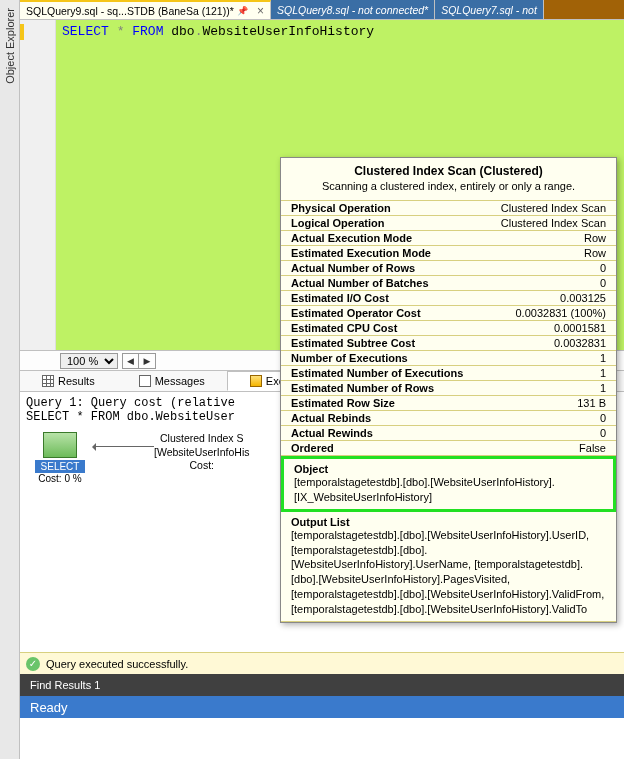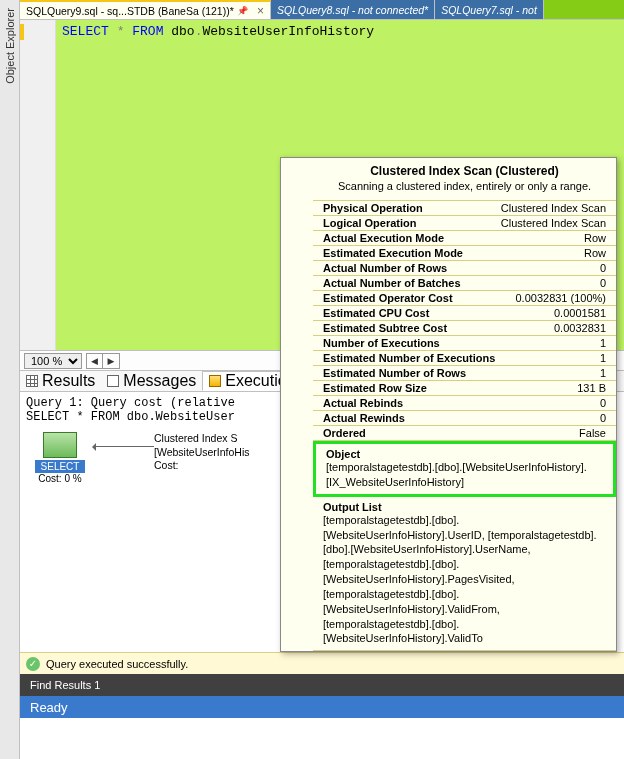--- a/index.html
+++ b/index.html
@@ -1,56 +1,56 @@
 <!DOCTYPE html>
 <html><head>
 <meta charset="utf-8">
 <style>
   * { box-sizing: border-box; margin: 0; padding: 0; }
   html, body { width: 624px; height: 759px; font-family: 'Segoe UI', Tahoma, sans-serif; font-size: 11px; overflow: hidden; background: #fff; }
   .root { display: flex; width: 624px; height: 759px; position: relative; }
   .sidebar { width: 20px; background: #e8e8e8; border-right: 1px solid #c0c0c0; display: flex; align-items: flex-start; justify-content: center; padding-top: 4px; }
   .sidebar-text { writing-mode: vertical-rl; transform: rotate(180deg); font-size: 11px; color: #333; padding: 4px 0; }
   .main { flex: 1; display: flex; flex-direction: column; position: relative; }
-  .tabs { height: 20px; background: #84cc16; display: flex; border-bottom: 1px solid #c0c0c0; }
+  .tabs { height: 20px; background: #a16207; display: flex; border-bottom: 1px solid #c0c0c0; }
   .tab { display: flex; align-items: center; padding: 0 6px; border-right: 1px solid #c0c0c0; font-size: 10.5px; white-space: nowrap; }
   .tab.active { background: #fffff0; border-top: 2px solid #f5c518; }
   .tab .pin { margin: 0 4px; color: #555; font-size: 9px; }
   .tab .close { margin-left: 4px; color: #666; font-size: 12px; cursor: pointer; }
   .tab.inactive { background: #3a6ea5; color: #fff; font-style: italic; }
   .editor { height: 330px; background: #bef264; display: flex; }
   .gutter { width: 36px; background: #f0f0f0; border-right: 1px solid #ddd; }
   .gutter-mark { border-left: 4px solid #f5c518; height: 16px; margin-top: 4px; }
   .code { padding: 4px 6px; font-family: Consolas, 'Courier New', monospace; font-size: 13px; }
   .kw-blue { color: #0000ff; }
   .kw-gray { color: #808080; }
   .kw-black { color: #000; }
   .zoom-bar { height: 20px; border-top: 1px solid #c0c0c0; display: flex; align-items: center; padding: 0 4px; background: #fdfdfd; }
-  .zoom-select { font-size: 11px; border: 1px solid #999; padding: 0 2px; }
+  .zoom-select { font-size: 11px; border: 1px solid #999; padding: 0 2px; margin-left: 36px; }
   .zoom-nav { margin-left: 4px; display: flex; border: 1px solid #999; }
   .zoom-btn { width: 16px; height: 14px; display: flex; align-items: center; justify-content: center; font-size: 9px; color: #333; border-right: 1px solid #999; }
   .zoom-btn:last-child { border-right: none; }
   .results-tabs { height: 22px; border-top: 1px solid #c0c0c0; border-bottom: 1px solid #c0c0c0; display: flex; align-items: center; background: #f8f8f8; }
-  .rtab { display: flex; align-items: center; padding: 0 6px; font-size: 16px; height: 100%; }
+  .rtab { display: flex; align-items: center; padding: 0 22px; font-size: 11px; height: 100%; }
   .rtab.sel { background: #fff; border: 1px solid #c0c0c0; border-bottom: 1px solid #fff; }
   .rtab-icon { width: 12px; height: 12px; margin-right: 4px; }
   .results-body { background: #fff; padding: 4px 6px; font-family: Consolas, 'Courier New', monospace; font-size: 12px; height: 260px; position: relative; color: #000; }
   .plan-row { display: flex; align-items: flex-start; margin-top: 8px; }
   .select-node { display: flex; flex-direction: column; align-items: center; width: 68px; }
   .select-icon { width: 34px; height: 26px; background: linear-gradient(#b8e3a8,#6dbb5a); border: 1px solid #3a7a2a; }
   .select-label { background: #3a7acc; color: #fff; font-size: 10px; padding: 1px 6px; margin-top: 2px; font-family: 'Segoe UI',sans-serif; }
   .select-cost { font-size: 10px; font-family: 'Segoe UI',sans-serif; }
   .arrow-line { width: 60px; border-top: 1px solid #666; margin-top: 14px; position: relative; }
   .arrow-line::before { content: ''; position: absolute; left: -6px; top: -4px; border: 4px solid transparent; border-right-color: #666; }
-  .cis-text { font-size: 10.5px; font-family: 'Segoe UI',sans-serif; line-height: 1.3; }
+  .cis-text { font-size: 10.5px; font-family: 'Segoe UI',sans-serif; line-height: 1.3; text-align: center; }
   .status-bar { height: 22px; background: #fff9d6; border-top: 1px solid #d8d080; display: flex; align-items: center; padding: 0 6px; font-size: 11px; }
   .status-icon { width: 14px; height: 14px; border-radius: 7px; background: #6ac46a; display: flex; align-items: center; justify-content: center; color: #fff; font-size: 10px; margin-right: 6px; }
   .find-bar { height: 22px; background: #404040; color: #fff; display: flex; align-items: center; padding: 0 10px; font-size: 11px; }
   .ready-bar { height: 22px; background: #3a7acc; color: #fff; display: flex; align-items: center; padding: 0 10px; font-size: 13px; }
-  .tooltip { position: absolute; left: 280px; top: 157px; width: 337px; background: #fffff0; border: 1px solid #888; box-shadow: 2px 2px 6px rgba(0,0,0,.3); font-size: 11px; z-index: 10; padding-left: 32px; }
+  .tooltip { position: absolute; left: 280px; top: 157px; width: 337px; background: #fffff0; border: 1px solid #888; box-shadow: 2px 2px 6px rgba(0,0,0,.3); font-size: 11px; z-index: 10; }
   .tt-title { text-align: center; font-weight: bold; padding: 6px 10px 2px; font-size: 12px; }
   .tt-sub { text-align: center; padding: 0 10px 8px; border-bottom: 1px solid #d8d080; }
   .tt-row { display: flex; justify-content: space-between; padding: 1px 10px; border-bottom: 1px solid #d8d080; gap: 34px; }
   .tt-row .k { font-weight: bold; }
   .tt-row .v { text-align: right; }
   .tt-sect { padding: 4px 10px; border-bottom: 1px solid #d8d080; }
   .tt-sect.hl { border: 3px solid #22e022; }
   .tt-sect .h { font-weight: bold; }
   .tt-sect .lines { line-height: 1.35; word-wrap: break-word; }
   .grid-icon { display: inline-block; width: 12px; height: 12px; background: #fff; border: 1px solid #666; position: relative; }
@@ -161,20 +161,24 @@
         </div>
       <div class="tt-row">
           <span class="k">Actual Number of Rows</span>
           <span class="v">0</span>
         </div>
       <div class="tt-row">
           <span class="k">Actual Number of Batches</span>
           <span class="v">0</span>
         </div>
       <div class="tt-row">
+          <span class="k">Estimated I/O Cost</span>
+          <span class="v">0.003125</span>
+        </div>
+      <div class="tt-row">
           <span class="k">Estimated Operator Cost</span>
           <span class="v">0.0032831 (100%)</span>
         </div>
       <div class="tt-row">
           <span class="k">Estimated CPU Cost</span>
           <span class="v">0.0001581</span>
         </div>
       <div class="tt-row">
           <span class="k">Estimated Subtree Cost</span>
           <span class="v">0.0032831</span>

